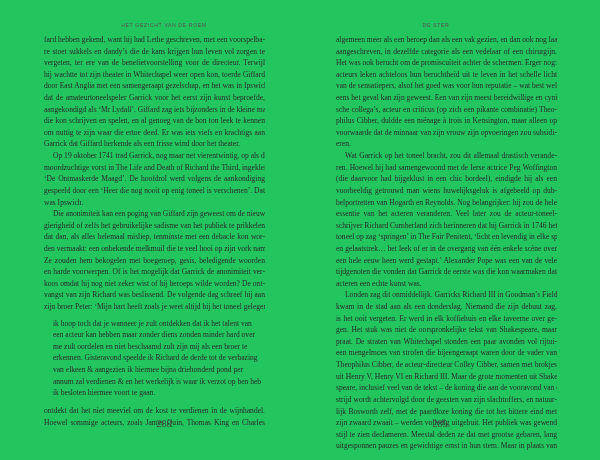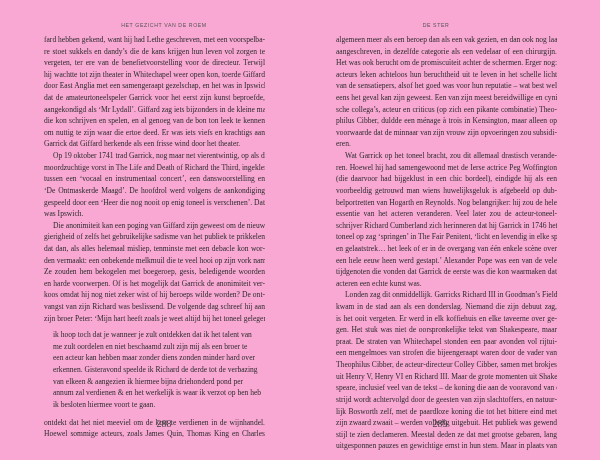--- a/index.html
+++ b/index.html
@@ -1,18 +1,18 @@
 <!DOCTYPE html>
 <html><head>
 <meta charset="utf-8">
 <style>
   html, body { margin:0; padding:0; }
   body { width:600px; height:460px; background:#ffffff; overflow:hidden; position:relative;
          font-family:"DejaVu Serif", "Liberation Serif", serif; color:#2a2a2a; }
-  .page { position:absolute; top:0; width:300px; height:460px; background:#f9a8d4; }
+  .page { position:absolute; top:0; width:300px; height:460px; background:#22c55e; }
   .page.left { left:0; }
   .page.right { left:300px; }
   .running-head { position:absolute; top:22px; width:100%; text-align:center;
          font-family:"Liberation Sans", sans-serif; font-size:5.2px; letter-spacing:0.6px; color:#555; }
   .page.left .running-head { left:0; padding-left:28px; box-sizing:border-box; }
   .page.right .running-head { left:0; padding-right:28px; box-sizing:border-box; }
   .text { position:absolute; top:34px; font-family:"Liberation Serif", serif; font-size:7.55px;
           line-height:11.62px; text-align:justify; color:#2b2b2b; }
   .page.left .text { left:44px; width:221px; }
   .page.right .text { left:36px; width:221px; }
@@ -37,37 +37,36 @@
     <span class="line">vergeten, ter ere van de benefietvoorstelling voor de directeur. Terwijl</span>
     <span class="line">hij wachtte tot zijn theater in Whitechapel weer open kon, toerde Giffard</span>
     <span class="line">door East Anglia met een samengeraapt gezelschap, en het was in Ipswich</span>
     <span class="line">dat de amateurtoneelspeler Garrick voor het eerst zijn kunst beproefde,</span>
     <span class="line">aangekondigd als ‘Mr Lydall’. Giffard zag iets bijzonders in de kleine man</span>
     <span class="line">die kon schrijven en spelen, en al genoeg van de bon ton leek te kennen</span>
     <span class="line">om nuttig te zijn waar die ertoe deed. Er was iets viefs en krachtigs aan</span>
     <span class="line last">Garrick dat Giffard herkende als een frisse wind door het theater.</span>
     <span class="line indent">Op 19 oktober 1741 trad Garrick, nog maar net vierentwintig, op als de</span>
     <span class="line">moordzuchtige vorst in The Life and Death of Richard the Third, ingeklemd</span>
-    <span class="line">tussen een ‘vocaal en instrumentaal concert’, een danswoorstelling en</span>
     <span class="line">‘De Ontmaskerde Maagd’. De hoofdrol werd volgens de aankondiging</span>
     <span class="line">gespeeld door een ‘Heer die nog nooit op enig toneel is verschenen’. Dat</span>
     <span class="line last">was Ipswich.</span>
     <span class="line indent">Die anonimiteit kan een poging van Giffard zijn geweest om de nieuws-</span>
     <span class="line">gierigheid of zelfs het gebruikelijke sadisme van het publiek te prikkelen</span>
     <span class="line">dat dan, als alles helemaal misliep, tenminste met een debacle kon wor-</span>
     <span class="line">den vermaakt: een onbekende melkmuil die te veel hooi op zijn vork nam.</span>
     <span class="line">Ze zouden hem bekogelen met boegeroep, gesis, beledigende woorden</span>
     <span class="line">en harde voorwerpen. Of is het mogelijk dat Garrick de anonimiteit ver-</span>
     <span class="line">koos omdat hij nog niet zeker wist of hij beroeps wilde worden? De ont-</span>
     <span class="line">vangst van zijn Richard was beslissend. De volgende dag schreef hij aan</span>
     <span class="line">zijn broer Peter: ‘Mijn hart heeft zoals je weet altijd bij het toneel gelegen.’</span>
     <div class="quote">
       <span class="line">ik hoop toch dat je wanneer je zult ontdekken dat ik het talent van</span>
+      <span class="line">een acteur kan hebben maar zonder diens zonden minder hard over</span>
       <span class="line">me zult oordelen en niet beschaamd zult zijn mij als een broer te</span>
-      <span class="line">een acteur kan hebben maar zonder diens zonden minder hard over</span>
       <span class="line">erkennen. Gisteravond speelde ik Richard de derde tot de verbazing</span>
       <span class="line">van elkeen &amp; aangezien ik hiermee bijna driehonderd pond per</span>
       <span class="line">annum zal verdienen &amp; en het werkelijk is waar ik verzot op ben heb</span>
       <span class="line">ik besloten hiermee voort te gaan.</span>
     </div>
     <span class="line">ontdekt dat het niet meeviel om de kost te verdienen in de wijnhandel.</span>
     <span class="line">Hoewel sommige acteurs, zoals James Quin, Thomas King en Charles</span>
 
   </div>
   <div class="folio">288</div>

